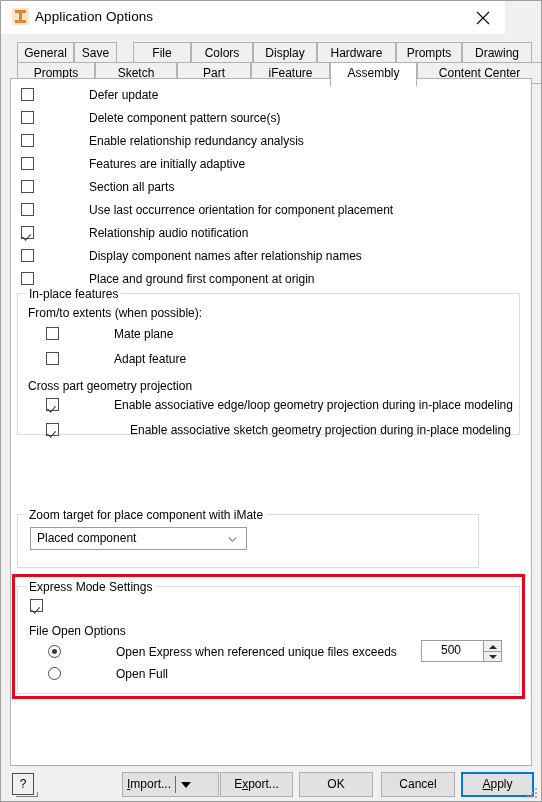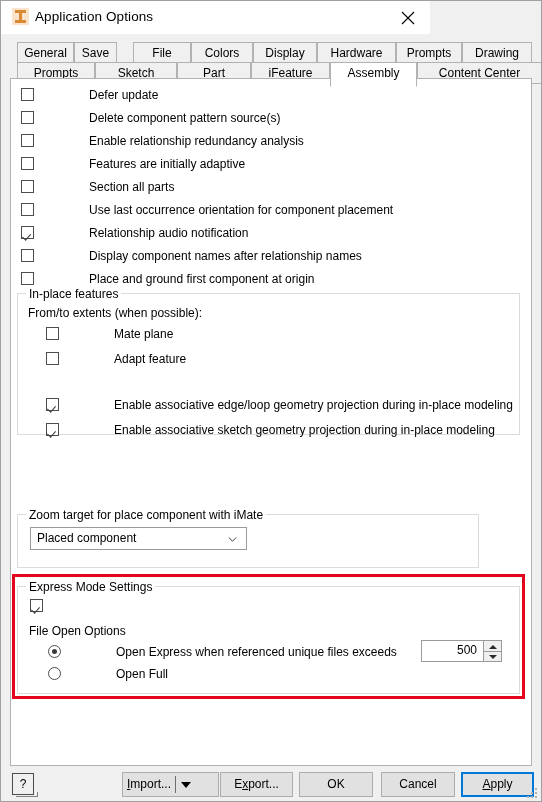--- a/index.html
+++ b/index.html
@@ -23,21 +23,21 @@
     box-sizing: border-box;
     border: 1px solid #a0a0a0;
     background: #f0f0f0;
     overflow: hidden;
   }
 
   
   .titlebar {
     position: absolute;
     left: 0; top: 0;
-    width: 429px;
+    width: 504px;
     height: 33px;
     background: #ffffff;
     box-sizing: border-box;
   }
   .title-icon {
     position: absolute;
     left: 11px; top: 7px;
     width: 17px; height: 17px;
     background: #fbe3cc;
     display: block;
@@ -221,21 +221,21 @@
     box-sizing: border-box;
     display: flex;
   }
   .spin-field {
     flex: 1;
     box-sizing: border-box;
     border: 1px solid #9a9a9a;
     background: #ffffff;
     text-align: right;
     font-size: 12px;
-    padding: 2px 6px 0 0;
+    padding: 2px 22px 0 0;
     color: #000;
   }
   .spin-btns {
     width: 18px;
     box-sizing: border-box;
     border: 1px solid #9a9a9a;
     border-left: none;
     background: #f0f0f0;
     display: flex;
     flex-direction: column;
@@ -409,26 +409,27 @@
     <div class="group" style="left:6px; top:214px; width:503px; height:142px;">
       <span class="group-title">In-place features</span>
       <span class="plain" style="left:10px; top:12px;">From/to extents (when possible):</span>
 
       <div class="chk" style="left:28px; top:33px;"></div>
       <span class="lbl" style="left:48px; top:33px;">Mate plane</span>
 
       <div class="chk" style="left:28px; top:58px;"></div>
       <span class="lbl" style="left:48px; top:58px;">Adapt feature</span>
 
+      <span class="plain" style="left:10px; top:85px;">Cross part geometry projection</span>
 
       <div class="chk checked" style="left:28px; top:104px;"></div>
       <span class="lbl" style="left:48px; top:104px;">Enable associative edge/loop geometry projection during in-place modeling</span>
 
       <div class="chk checked" style="left:28px; top:129px;"></div>
-      <span class="lbl" style="left:48px; top:129px;">Enable associative sketch geometry projection during in-place modeling</span>
+      <span class="lbl" style="left:64px; top:129px;">Enable associative sketch geometry projection during in-place modeling</span>
     </div>
 
 
     <div class="group" style="left:6px; top:435px; width:462px; height:54px;">
       <span class="group-title">Zoom target for place component with iMate</span>
       <div class="combo" style="left:12px; top:12px; width:217px; height:23px;">
         <span class="combo-text">Placed component</span>
         <svg class="combo-arrow" viewBox="0 0 10 6">
           <polyline points="0.6,0.6 5,5 9.4,0.6" fill="none" stroke="#3b3b3b" stroke-width="1.2"></polyline>
         </svg>

